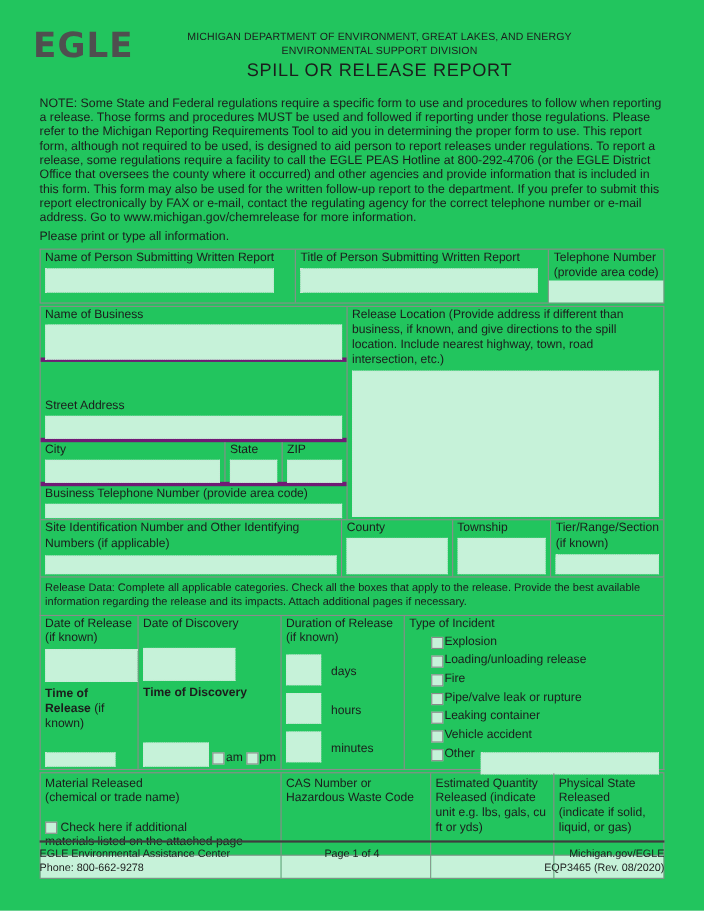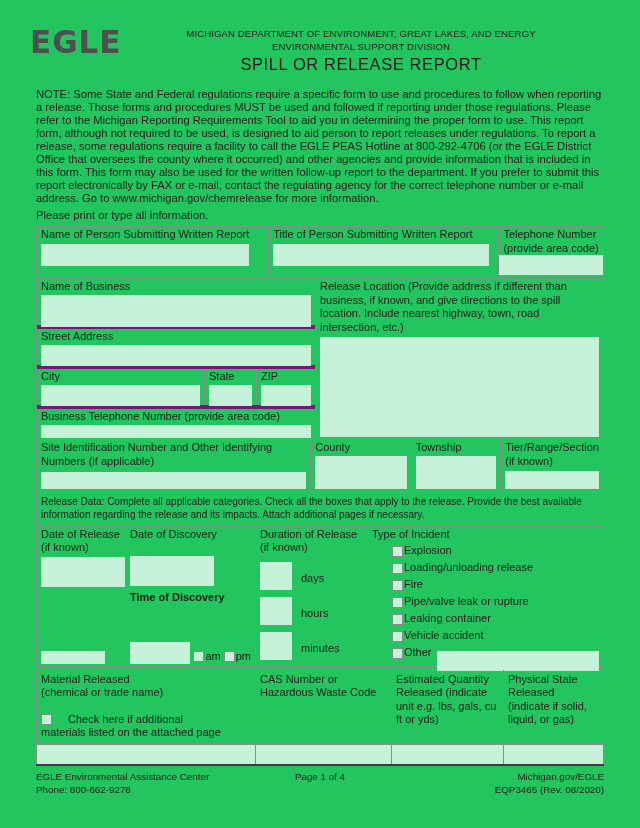--- a/index.html
+++ b/index.html
@@ -16,21 +16,21 @@
   .content { margin: 0 36px; width: 568px; }
 
   
   .hdr { position: relative; height: 78px; }
   .logo {
     position: absolute; left: 30px; top: 24px;
     font-size: 31px; font-weight: 900; letter-spacing: 1px;
     color: #4f4f4f; transform: scaleY(1.02);
     font-family: "DejaVu Sans", sans-serif;
   }
-  .hdr-text { position: absolute; left: 136px; top: 27px; width: 450px; text-align: center; }
+  .hdr-text { position: absolute; left: 120px; top: 27px; width: 450px; text-align: center; }
   .hdr-dept { font-size: 9.6px; line-height: 13px; letter-spacing: .1px; }
   .hdr-title { font-size: 16.5px; letter-spacing: .6px; margin-top: 2px; }
 
   
   .note { margin-top: 10px; font-size: 11.2px; line-height: 13px; }
   .print-instr { margin-top: 4px; font-size: 11.2px; }
 
   
   .tbl { border: 1px solid #8c8c8c; display: flex; }
   .cell { padding: 1px 4px 2px 4px; font-size: 11px; line-height: 13.5px; }
@@ -53,21 +53,21 @@
   .fld-name  { width: 208px; height: 22px; margin-top: 2px; }
   .fld-title { width: 216px; height: 22px; margin-top: 2px; }
   .fld-sphone { height: 20px; margin-top: auto; border: none; }
 
   
   .t2 { margin-top: 2px; display: block; }
   .t2-top { display: flex; }
   .t2-left { width: 279px; border-right: 1px solid #8c8c8c; }
   .t2-right { width: 289px; display: flex; flex-direction: column; }
   .row-bizname   { height: 50px; }
-  .row-street    { height: 40px; }
+  .row-street    { height: 40px; margin-top: 33px; }
   .row-csz       { height: 40px; display: flex; padding: 0; }
   .row-bizphone  { height: 30px; }
   .fld-bizname  { width: 100%; height: 32px; margin-top: 1px; }
   .fld-street   { width: 100%; height: 21px; margin-top: 1px; }
   .csz-city  { width: 168px; }
   .csz-state { width: 52px; }
   .csz-zip   { flex: 1; border-right: none !important; }
   .fld-csz { width: 100%; height: 21px; margin-top: 1px; }
   .fld-bizphone { width: 100%; height: 13px; margin-top: 1px; }
   .relloc { flex: 1; display: flex; }
@@ -109,21 +109,21 @@
   .fld-other { flex: 1; height: 20px; margin: 6px 0 -10px 4px; }
 
   
   .t4 { margin-top: 2px; flex-direction: column; }
   .t4-row { display: flex; }
   .t4 .m1 { width: 219px; }
   .t4 .m2 { width: 136px; }
   .t4 .m3 { width: 112px; }
   .t4 .m4 { flex: 1; }
   .t4-head .cell { height: 74px; padding-top: 3px; }
-  .chk-line { margin-top: 13px; display: flex; gap: 16px; align-items: center; }
+  .chk-line { margin-top: 13px; display: flex; gap: 3px; align-items: center; }
   .t4-fields .cell { height: 20px; padding: 0; }
   .t4-fields .fld { width: 100%; height: 100%; border: none; }
 
   
   .footer { position: absolute; left: 36px; right: 36px; top: 764px; border-top: 2px solid #3d3d3d; padding-top: 4px; display: flex; font-size: 9.8px; line-height: 13px; }
   .f-left { width: 220px; }
   .f-center { flex: 1; text-align: center; }
   .f-right { width: 220px; text-align: right; }
 </style>
 </head>
@@ -214,20 +214,21 @@
         </div>
       </div>
     </div>
 
     <div class="rd-head">Release Data:  Complete all applicable categories.  Check all the boxes that apply to the release.  Provide the best available information regarding the release and its impacts.  Attach additional pages if necessary.</div>
 
     <div class="tbl t3">
       <div class="cell c1 brd-r">
         <div>Date of Release (if known)</div>
         <div class="fld fld-date"></div>
+        <div class="time-lbl"><b>Time of Release</b><span> (if known)</span></div>
         <div class="fld fld-time-rel"></div>
       </div>
       <div class="cell c2 brd-r">
         <div>Date of Discovery</div>
         <div class="fld fld-date2"></div>
         <div class="time-lbl"><b>Time of Discovery</b></div>
         <div class="t3-disc-bottom">
           <div class="fld fld-time-disc"></div>
           <span class="ampm">
               <span class="cb"></span>

